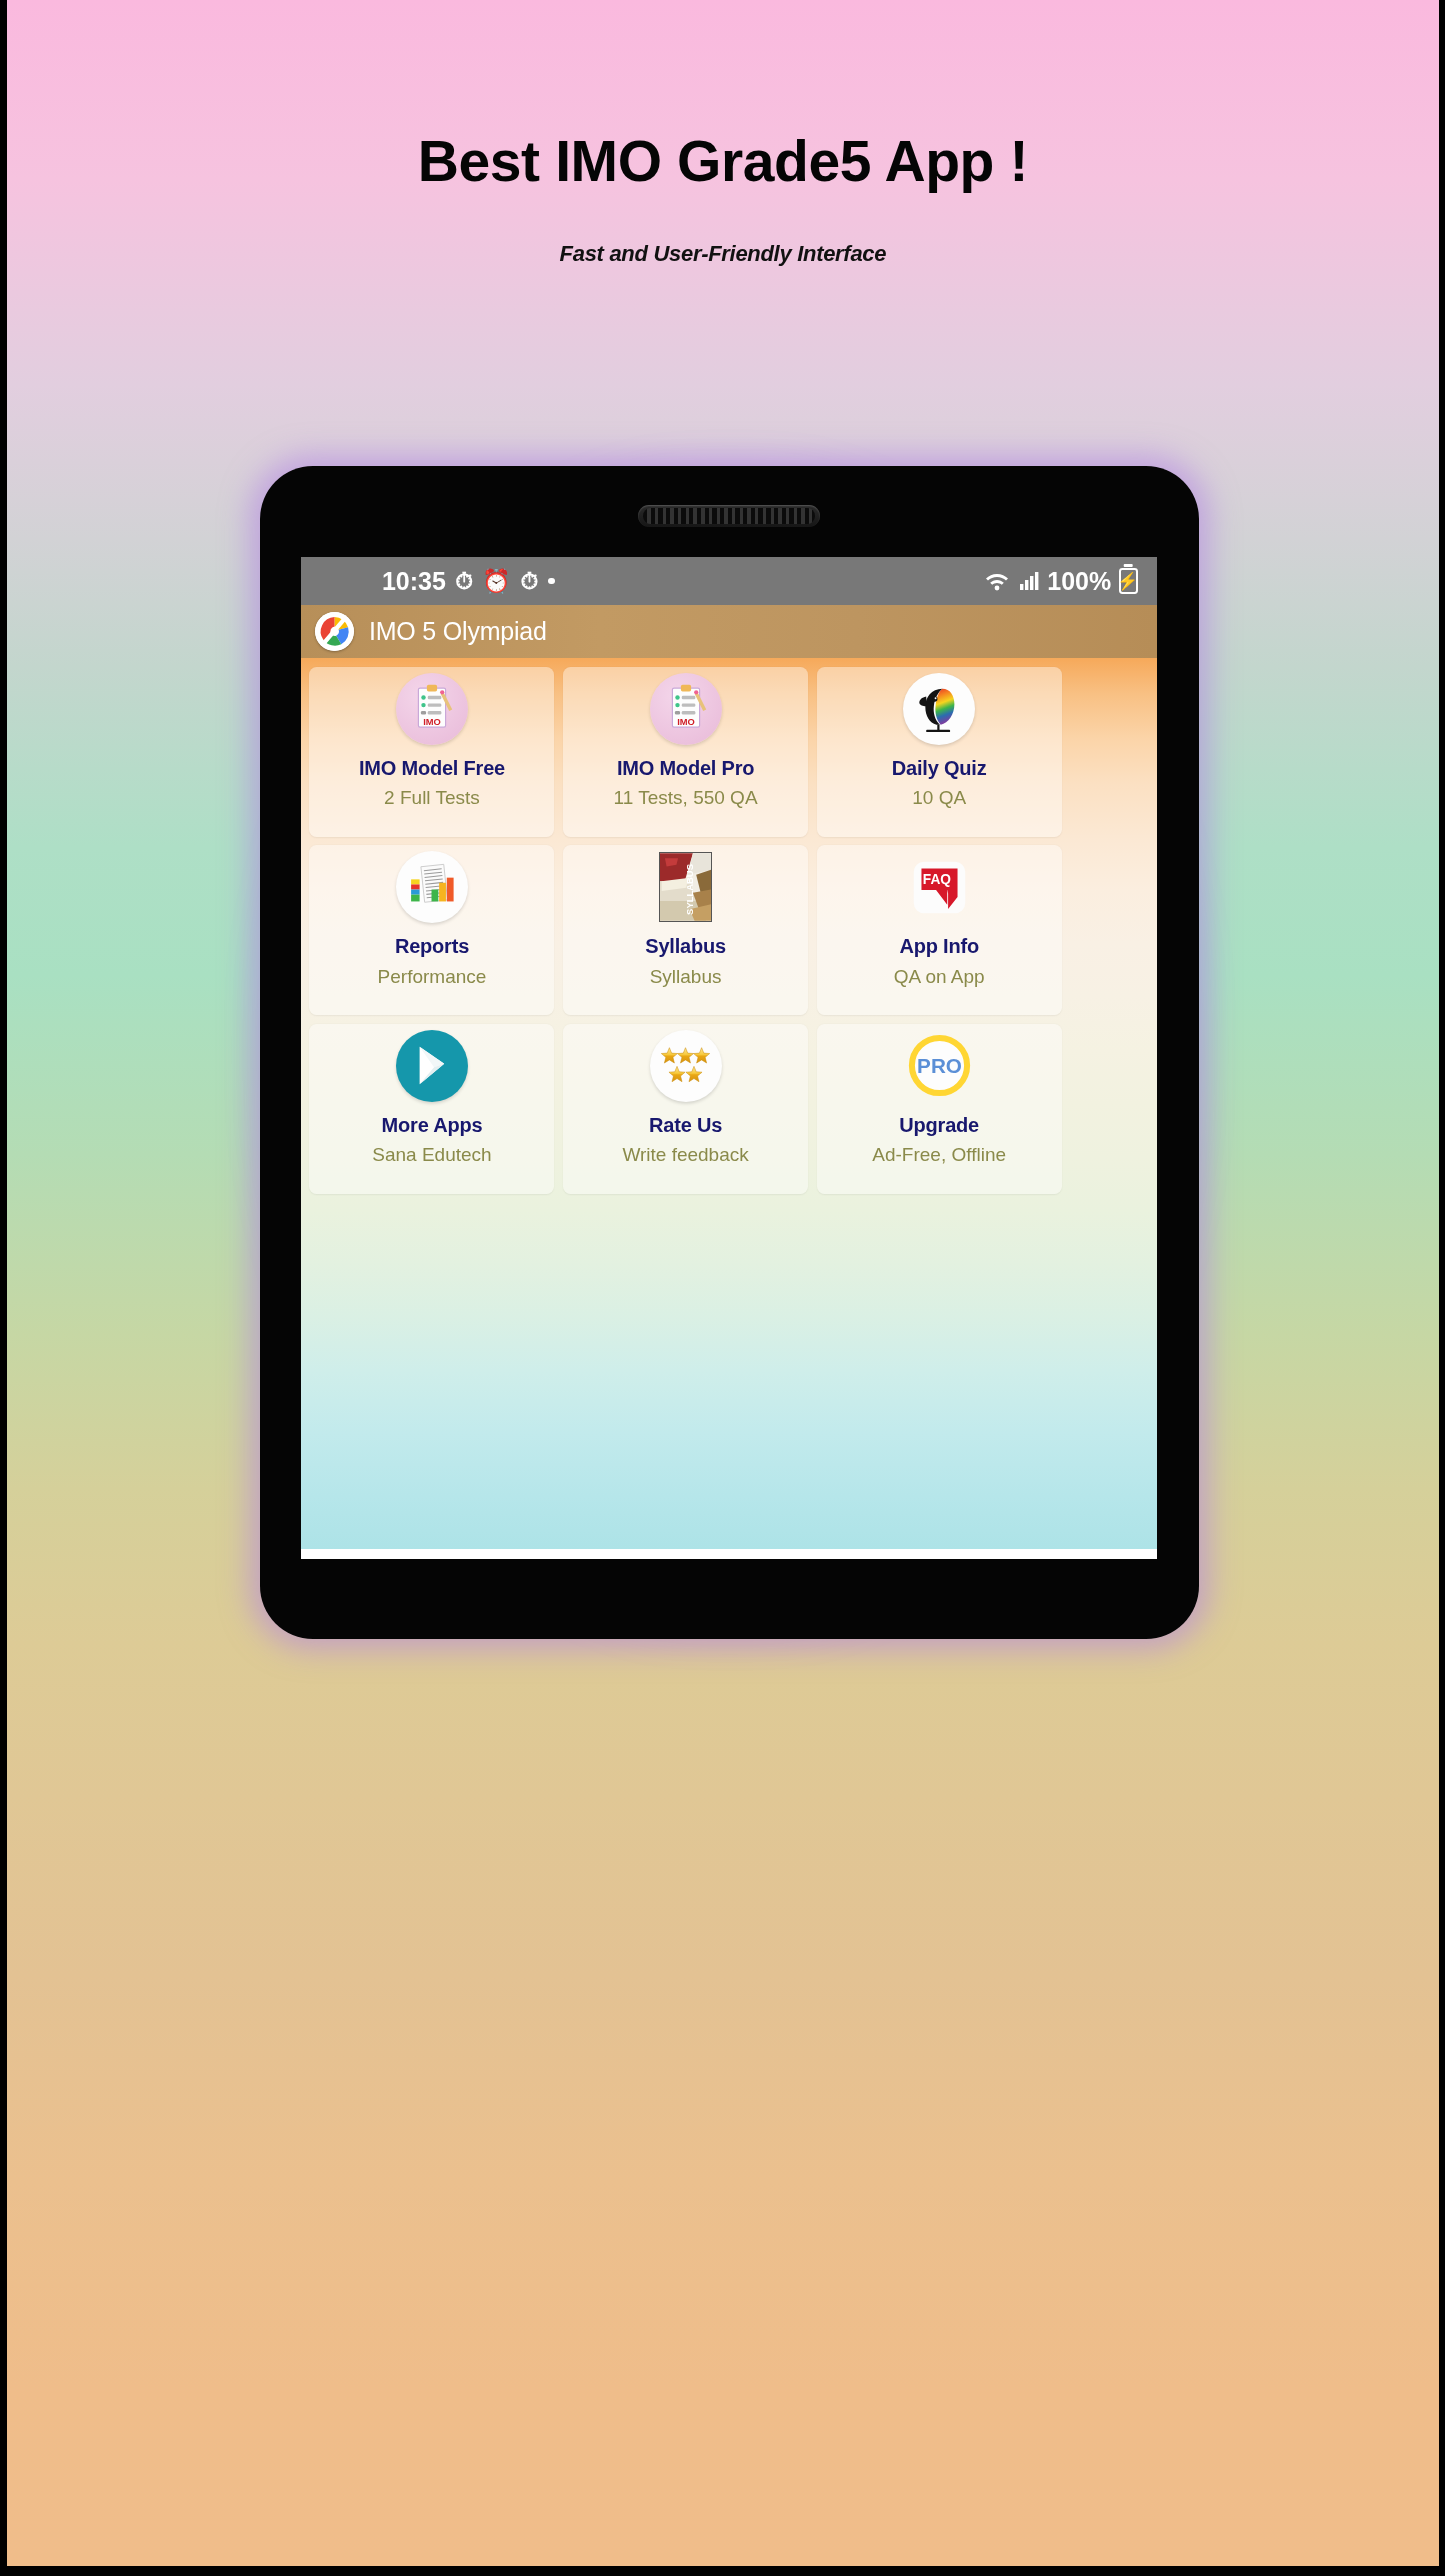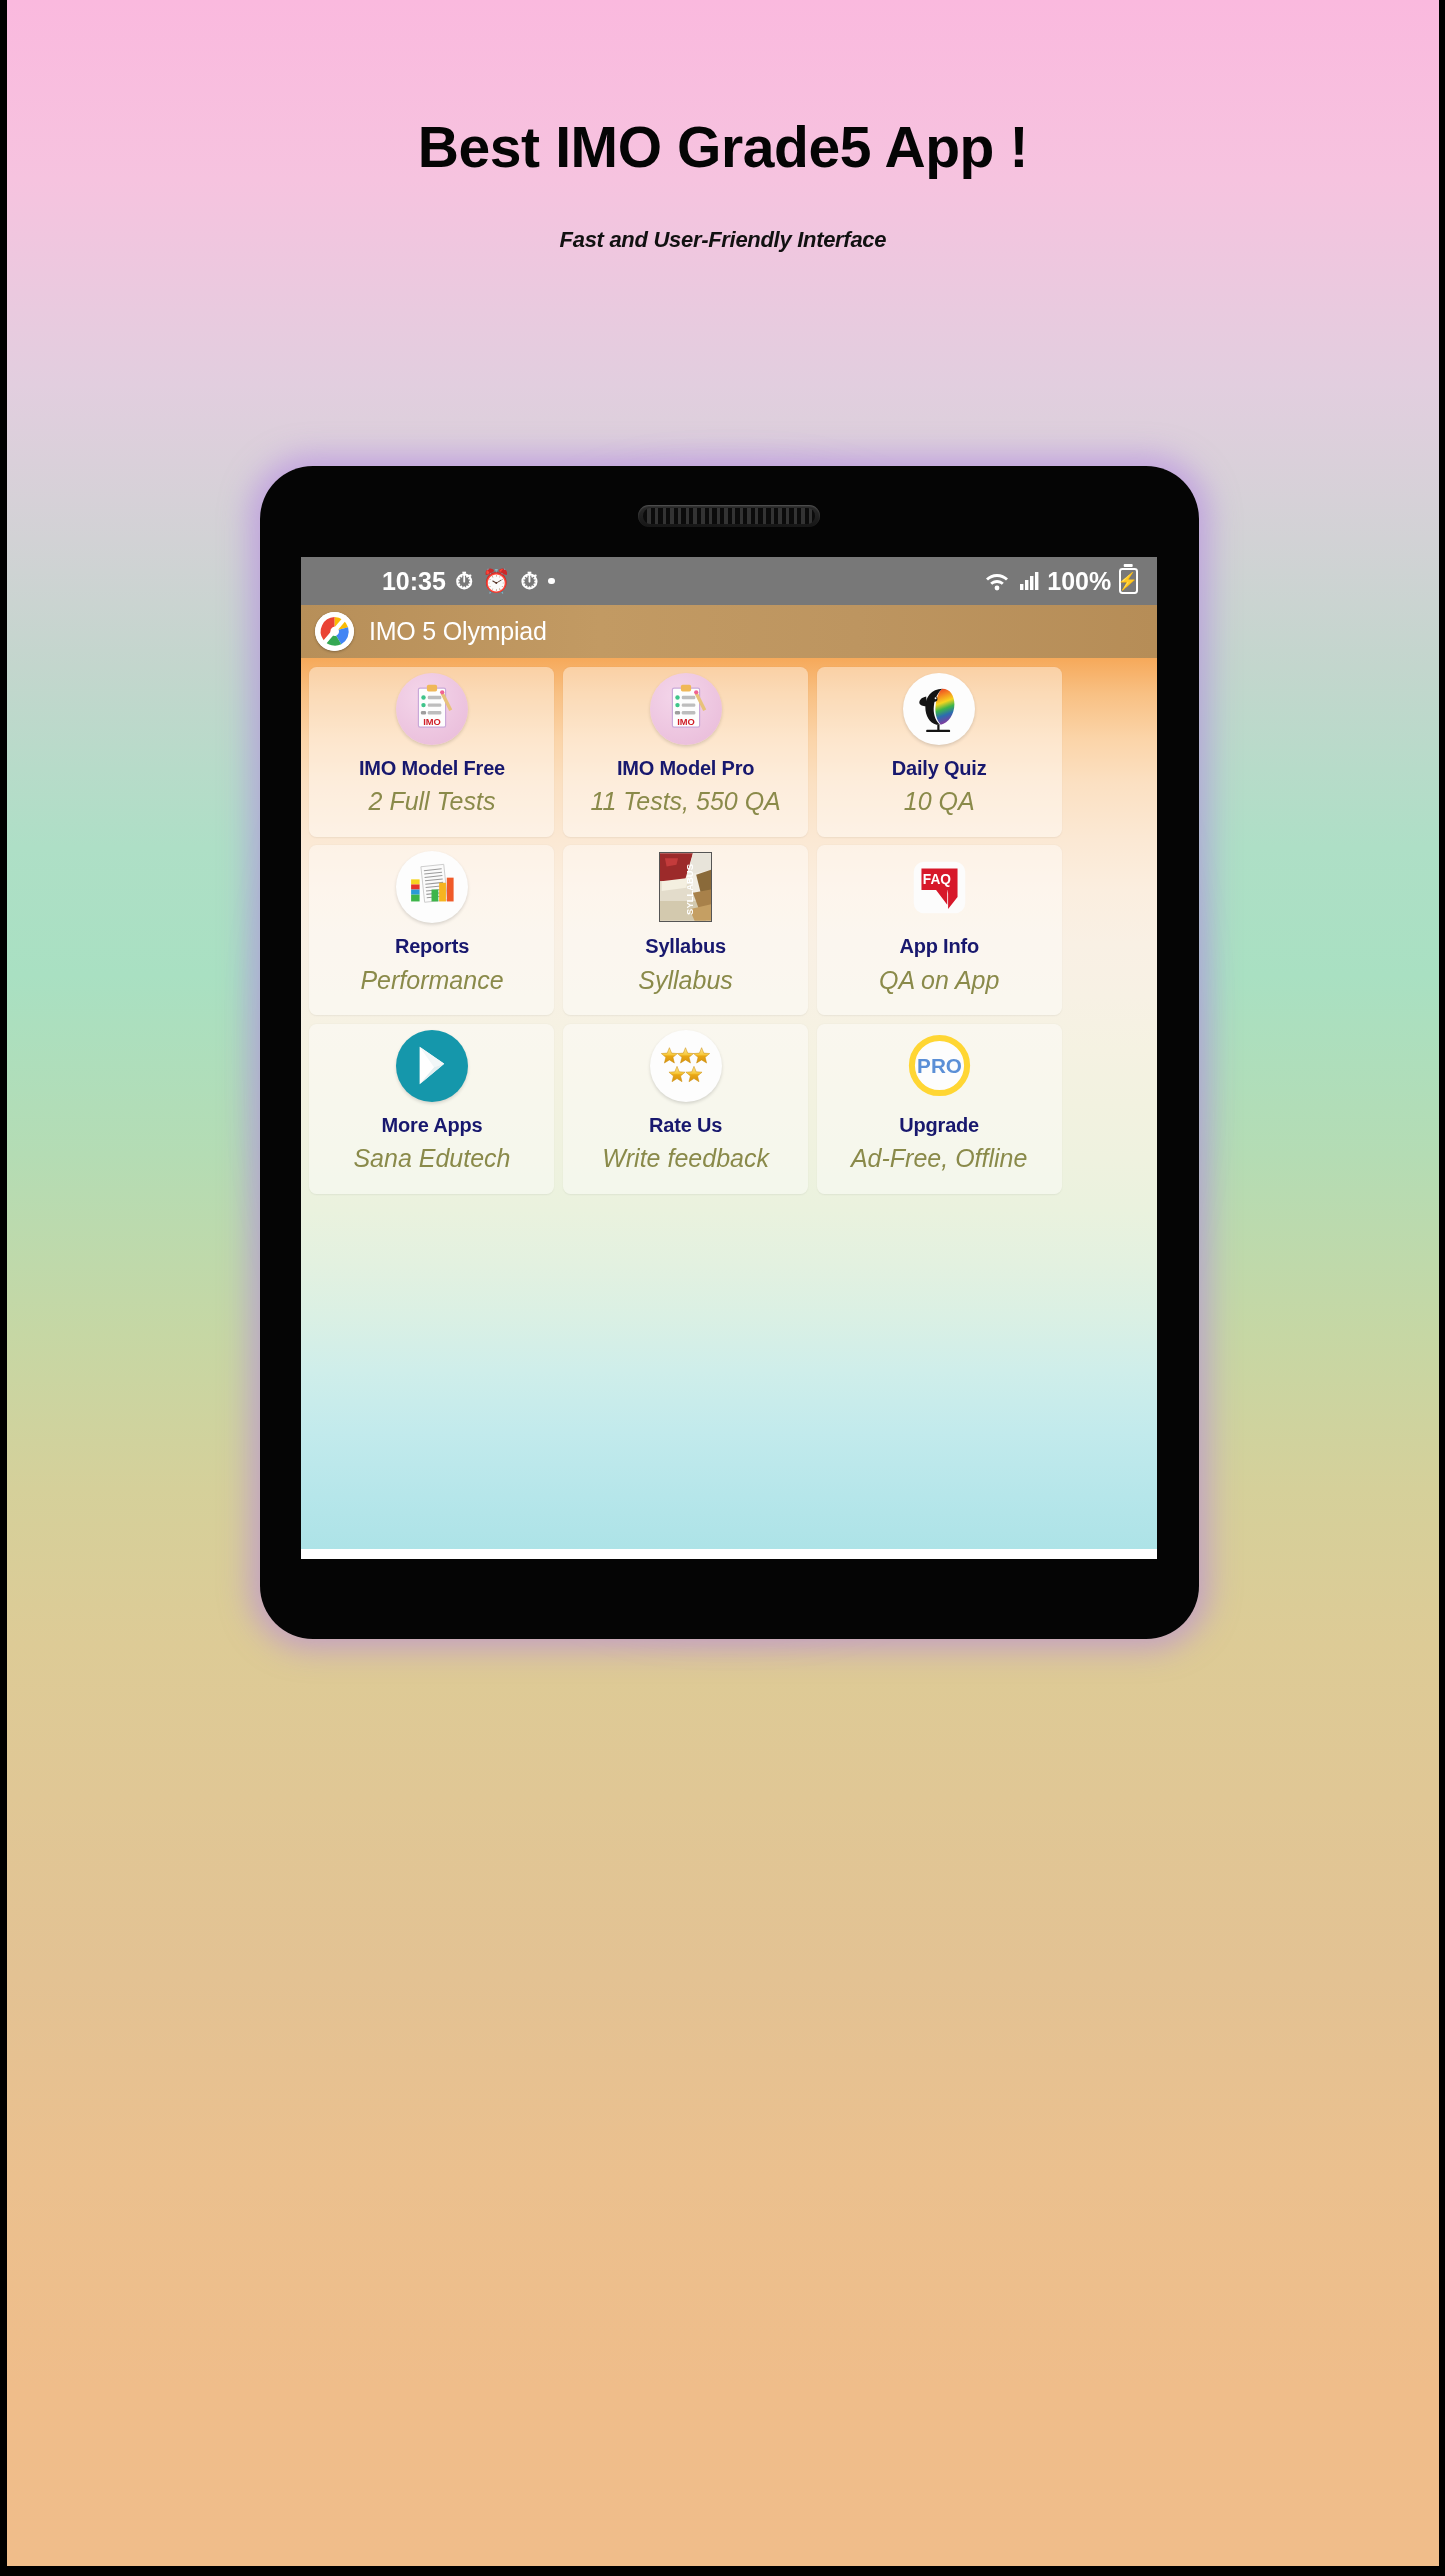--- a/index.html
+++ b/index.html
@@ -30,21 +30,21 @@
         #e0c795 70%,
         #e3c293 77%,
         #ebc08e 85%,
         #efbd8a 93%,
         #f0bd8a 100%);
     overflow:hidden;
   }
 
   
   #headline {
-    position:absolute; left:0; top:114px; width:100%;
+    position:absolute; left:0; top:128px; width:100%;
     text-align:center;
   }
   #title-main {
     font-size:57px; font-weight:bold; color:#050505;
     letter-spacing:-0.4px;
     font-family:"Liberation Sans", sans-serif;
   }
   #title-sub {
     margin-top:47px;
     font-size:22px; font-weight:bold; font-style:italic; color:#111;
@@ -161,21 +161,21 @@
     display:flex; align-items:center; justify-content:center;
     position:relative;
   }
   .card-title {
     margin-top:12px;
     font-size:20px; font-weight:bold; color:#18186e;
     letter-spacing:-0.2px; text-align:center;
   }
   .card-sub {
     margin-top:7.7px;
-    font-size:25px; color:#8a8a4a; text-align:center;font-style:italic;
+    font-size:19px; color:#8a8a4a; text-align:center;
   }
 
   
   .circ { border-radius:50%; width:72px; height:72px;
           display:flex; align-items:center; justify-content:center;
           box-shadow:0 1.7px 3.4px rgba(0,0,0,.14); }
   .circ-pink { background:radial-gradient(circle at 38% 32%, #f4d6ea, #e8b9d8); }
   .circ-white { background:#fdfdfd; }
 </style>
 </head>

